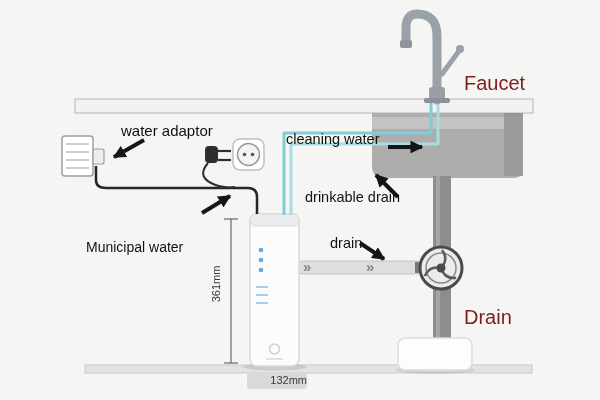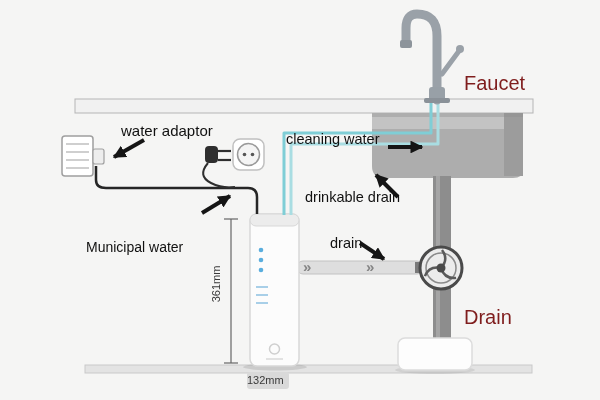--- a/index.html
+++ b/index.html
@@ -11,22 +11,22 @@
   .stage svg{position:absolute;left:0;top:0;}
   .lbl{position:absolute;white-space:nowrap;color:#111;}
   .lbl-sm{font-size:14.5px;font-weight:400;}
   .lbl-lg{font-size:20px;font-weight:500;color:#7f1d1d;}
   .dim{font-size:11px;color:#3a3a3a;}
   .dim-v{
     position:absolute;left:188px;top:278px;width:56px;text-align:center;
     transform:rotate(-90deg);
   }
   .dim-h{
-    position:absolute;left:247px;top:372px;width:42px;height:17px;
-    background:#d9d9d9;border-radius:3px;text-align:left;line-height:17px;
+    position:absolute;left:247px;top:372px;width:60px;height:17px;
+    background:#d9d9d9;border-radius:3px;text-align:right;line-height:17px;
   }
   .chev{
     position:absolute;font-size:15px;font-weight:bold;color:#858585;
     letter-spacing:-1px;line-height:14px;
   }
 </style>
 </head>
 <body>
 
 <div class="stage">

